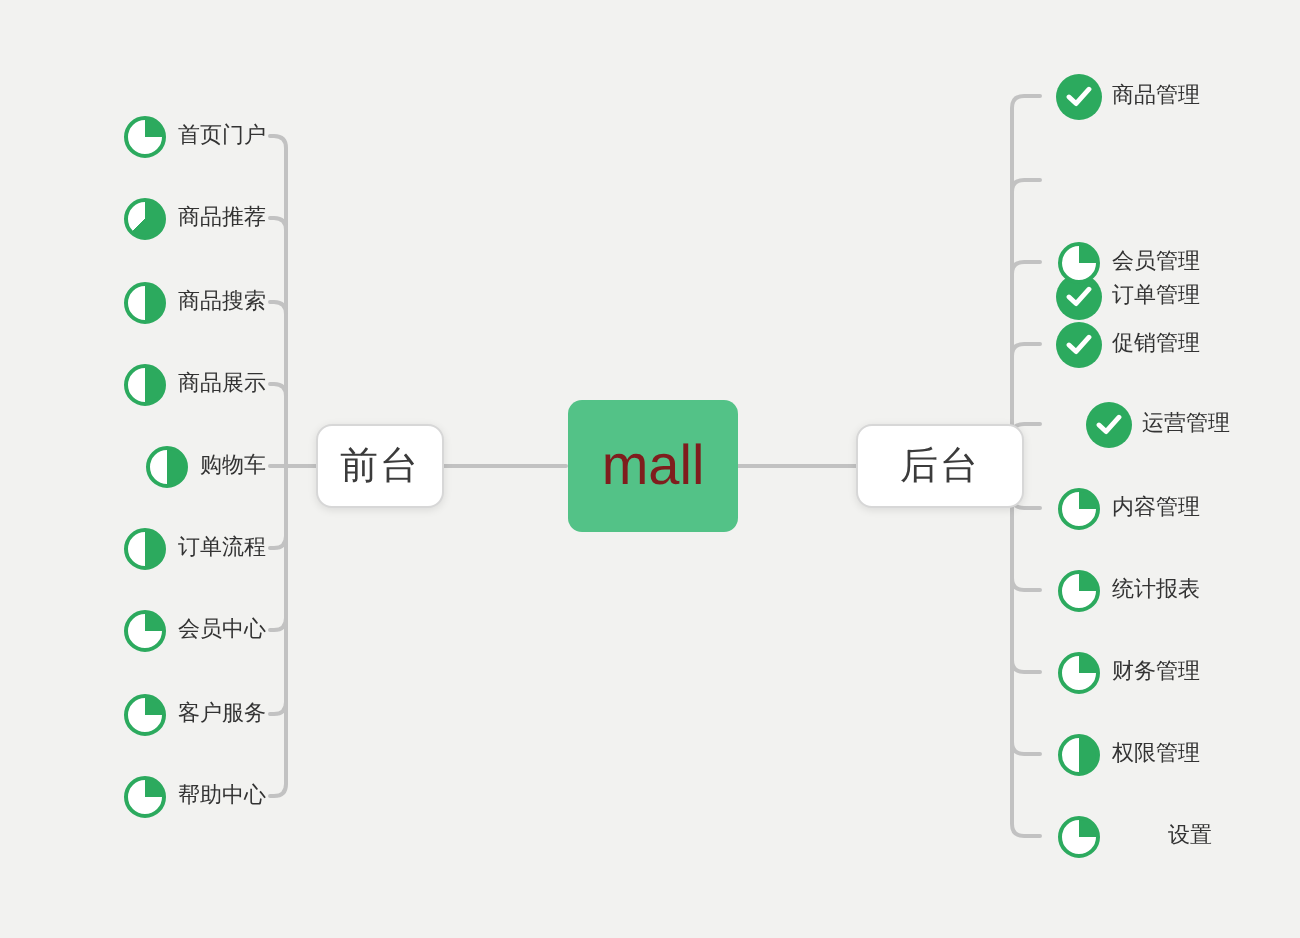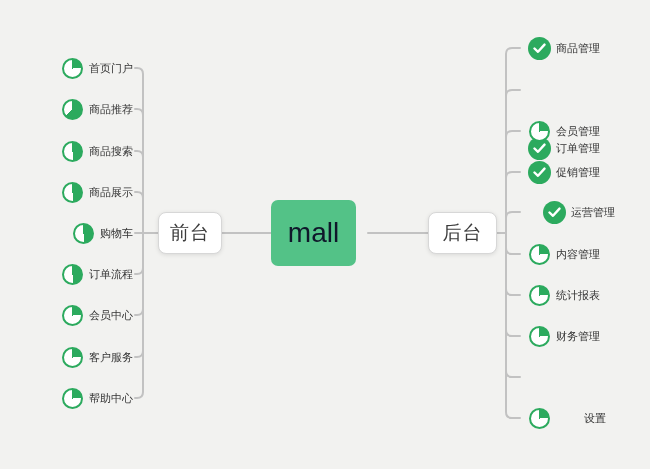--- a/index.html
+++ b/index.html
@@ -27,26 +27,26 @@
   }
   .label { font-size:11px; color:#333; white-space:nowrap; line-height:24px; }
   .branch-node {
     position:absolute; top:212px; height:42px; box-sizing:border-box;
     background:#fff; border:1px solid #d7d7d7; border-radius:8px;
     display:flex; align-items:center; justify-content:center;
     font-size:19px; color:#3b3b3b; letter-spacing:1px;
     box-shadow:0 1px 4px rgba(0,0,0,0.10);
   }
   #front-node { left:158px; width:64px; }
-  #back-node  { left:428px; width:69px; }
+  #back-node  { left:428px; width:84px; }
   #root-node {
-    position:absolute; left:271px; top:200px; width:85px; height:66px;
+    position:absolute; left:284px; top:200px; width:85px; height:66px;
     background:#53c287; border-radius:7px;
     display:flex; align-items:center; justify-content:center;
-    color:#0f172a; font-size:28px;
+    color:#7f1d1d; font-size:28px;
   }
 </style>
 </head>
 <body>
 
 <div id="canvas">
   <svg id="connectors" width="650" height="469">
       <path d="M135 68 H137 Q143 68 143 74 V233" fill="none" stroke="#c2c2c2" stroke-width="2" stroke-linecap="round"></path>
       <path d="M135 109 H137 Q143 109 143 115 V233" fill="none" stroke="#c2c2c2" stroke-width="2" stroke-linecap="round"></path>
       <path d="M135 151 H137 Q143 151 143 157 V233" fill="none" stroke="#c2c2c2" stroke-width="2" stroke-linecap="round"></path>
@@ -194,19 +194,25 @@
         <span class="pie" style="background: conic-gradient(rgb(44, 170, 94) 0deg, rgb(44, 170, 94) 25%, rgb(255, 255, 255) 25%, rgb(255, 255, 255) 100%);"></span>
       </span>
       <span class="label">统计报表</span>
     </div>
     <div class="item" style="top: 324px; left: 527px;">
       <span class="icon-slot">
         <span class="pie" style="background: conic-gradient(rgb(44, 170, 94) 0deg, rgb(44, 170, 94) 25%, rgb(255, 255, 255) 25%, rgb(255, 255, 255) 100%);"></span>
       </span>
       <span class="label">财务管理</span>
     </div>
+    <div class="item" style="top: 365px; left: 527px;">
+      <span class="icon-slot">
+        <span class="pie" style="background: conic-gradient(rgb(44, 170, 94) 0deg, rgb(44, 170, 94) 50%, rgb(255, 255, 255) 50%, rgb(255, 255, 255) 100%);"></span>
+      </span>
+      <span class="label">权限管理</span>
+    </div>
     <div class="item" style="top: 406px; left: 527px; gap: 33px;">
       <span class="icon-slot">
         <span class="pie" style="background: conic-gradient(rgb(44, 170, 94) 0deg, rgb(44, 170, 94) 25%, rgb(255, 255, 255) 25%, rgb(255, 255, 255) 100%);"></span>
       </span>
       <span class="label">设置</span>
     </div>
   </div>
 
 </body></html>

